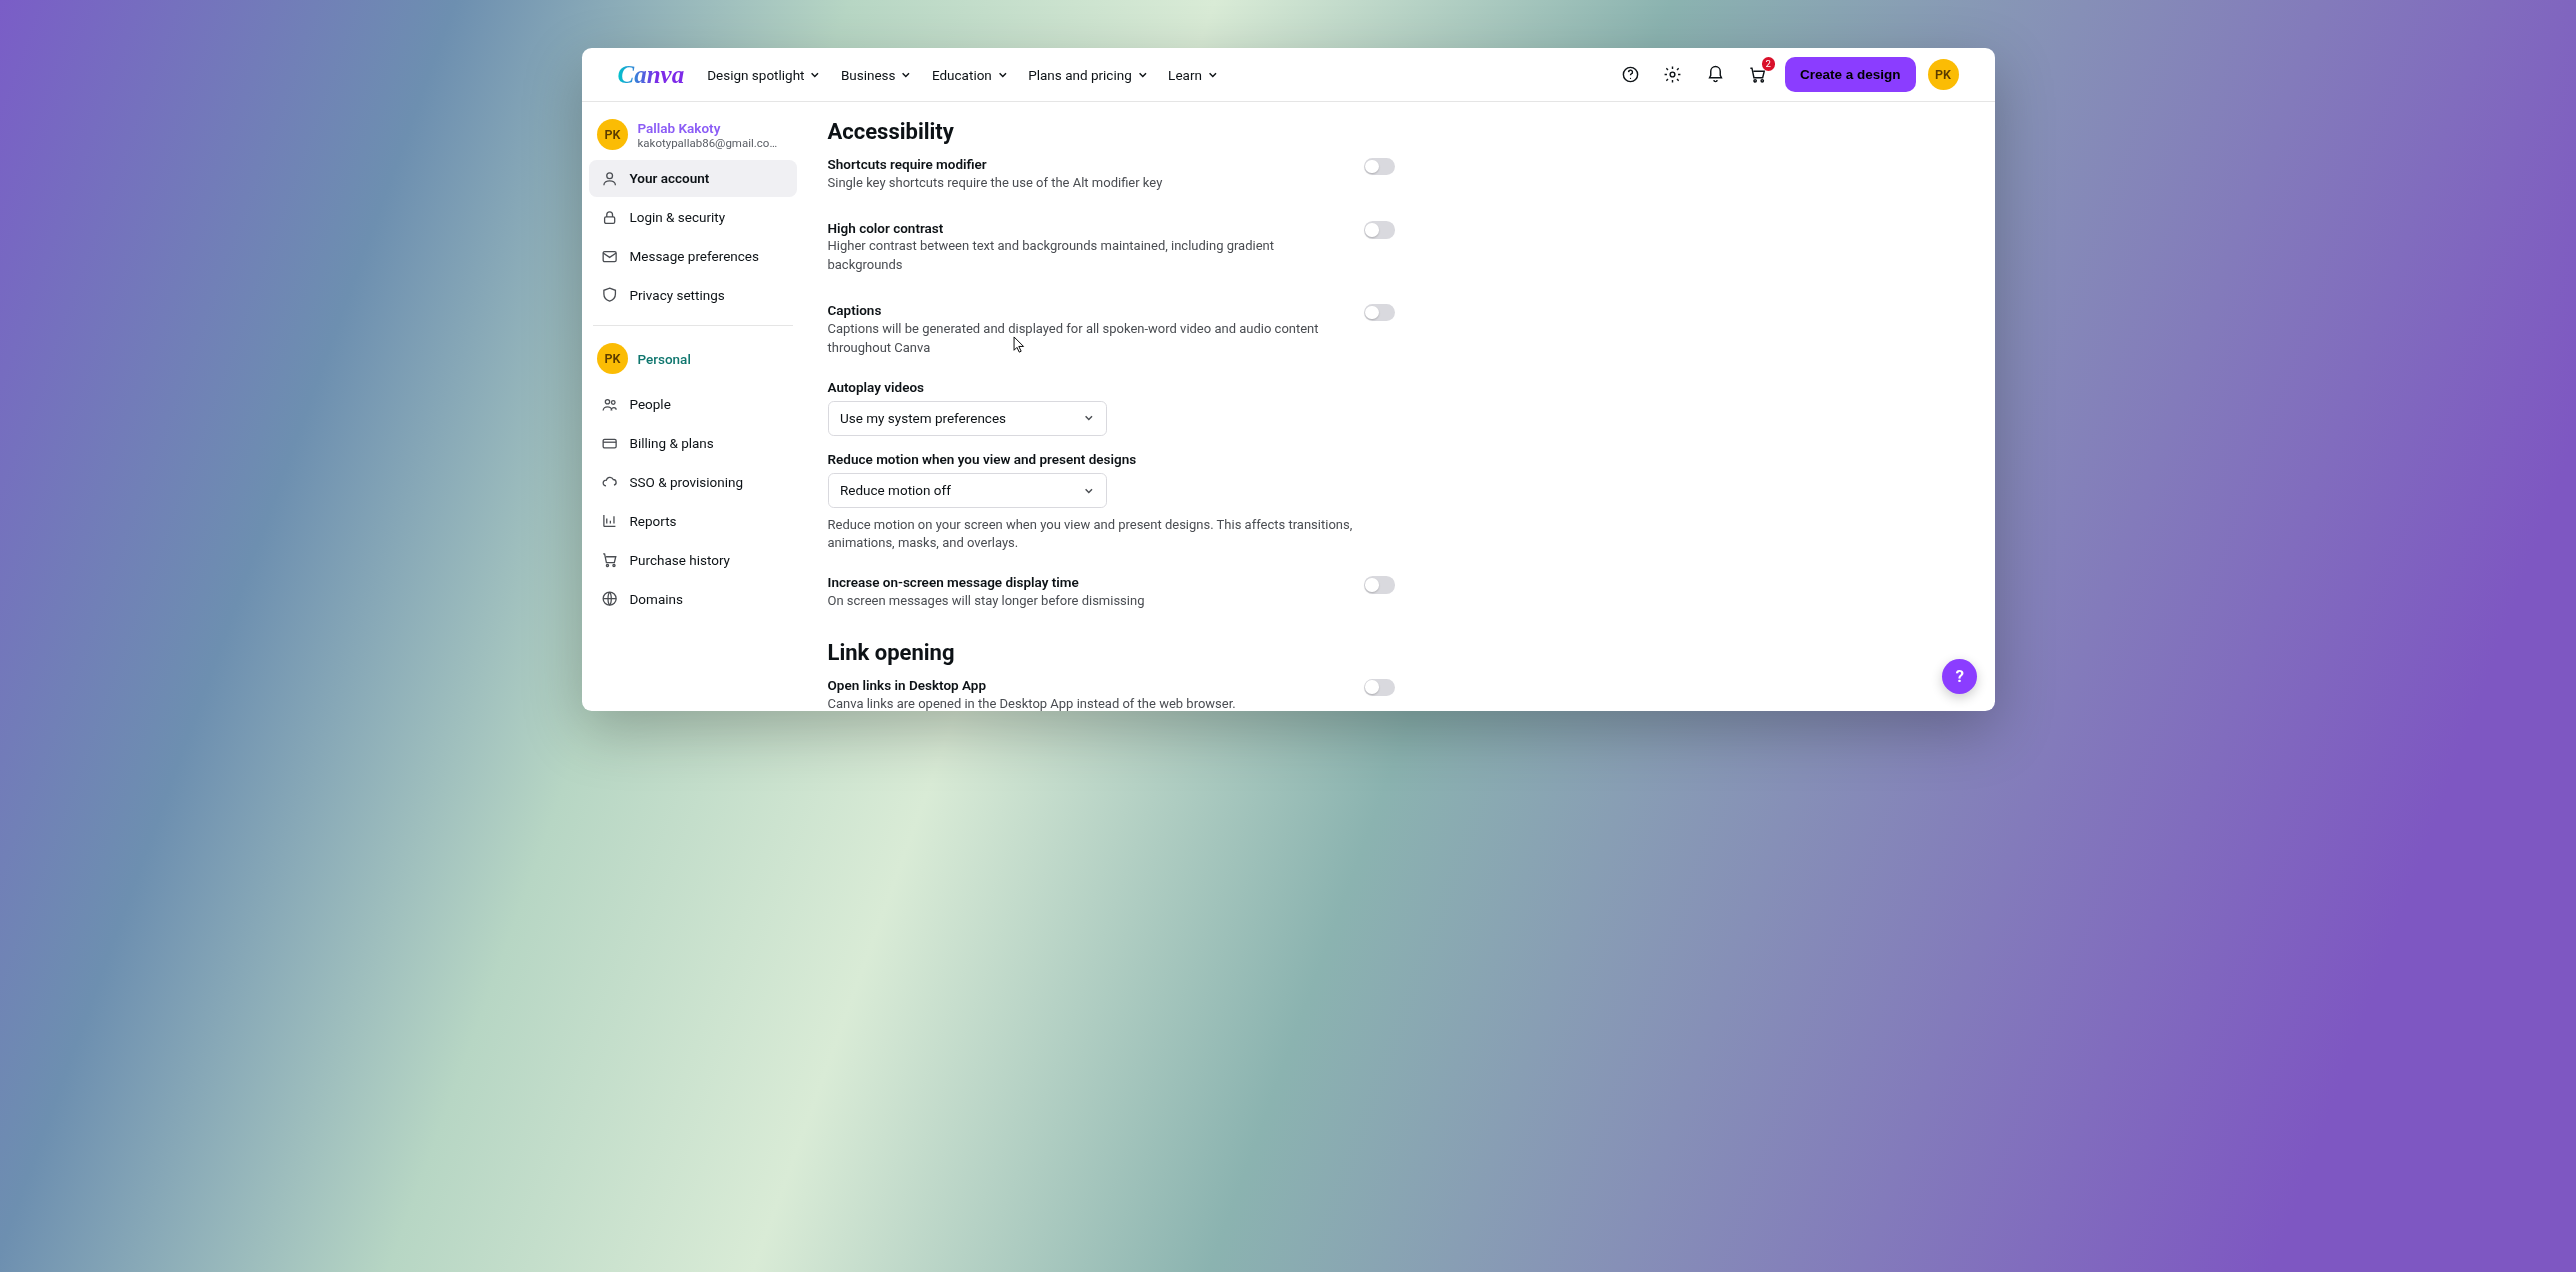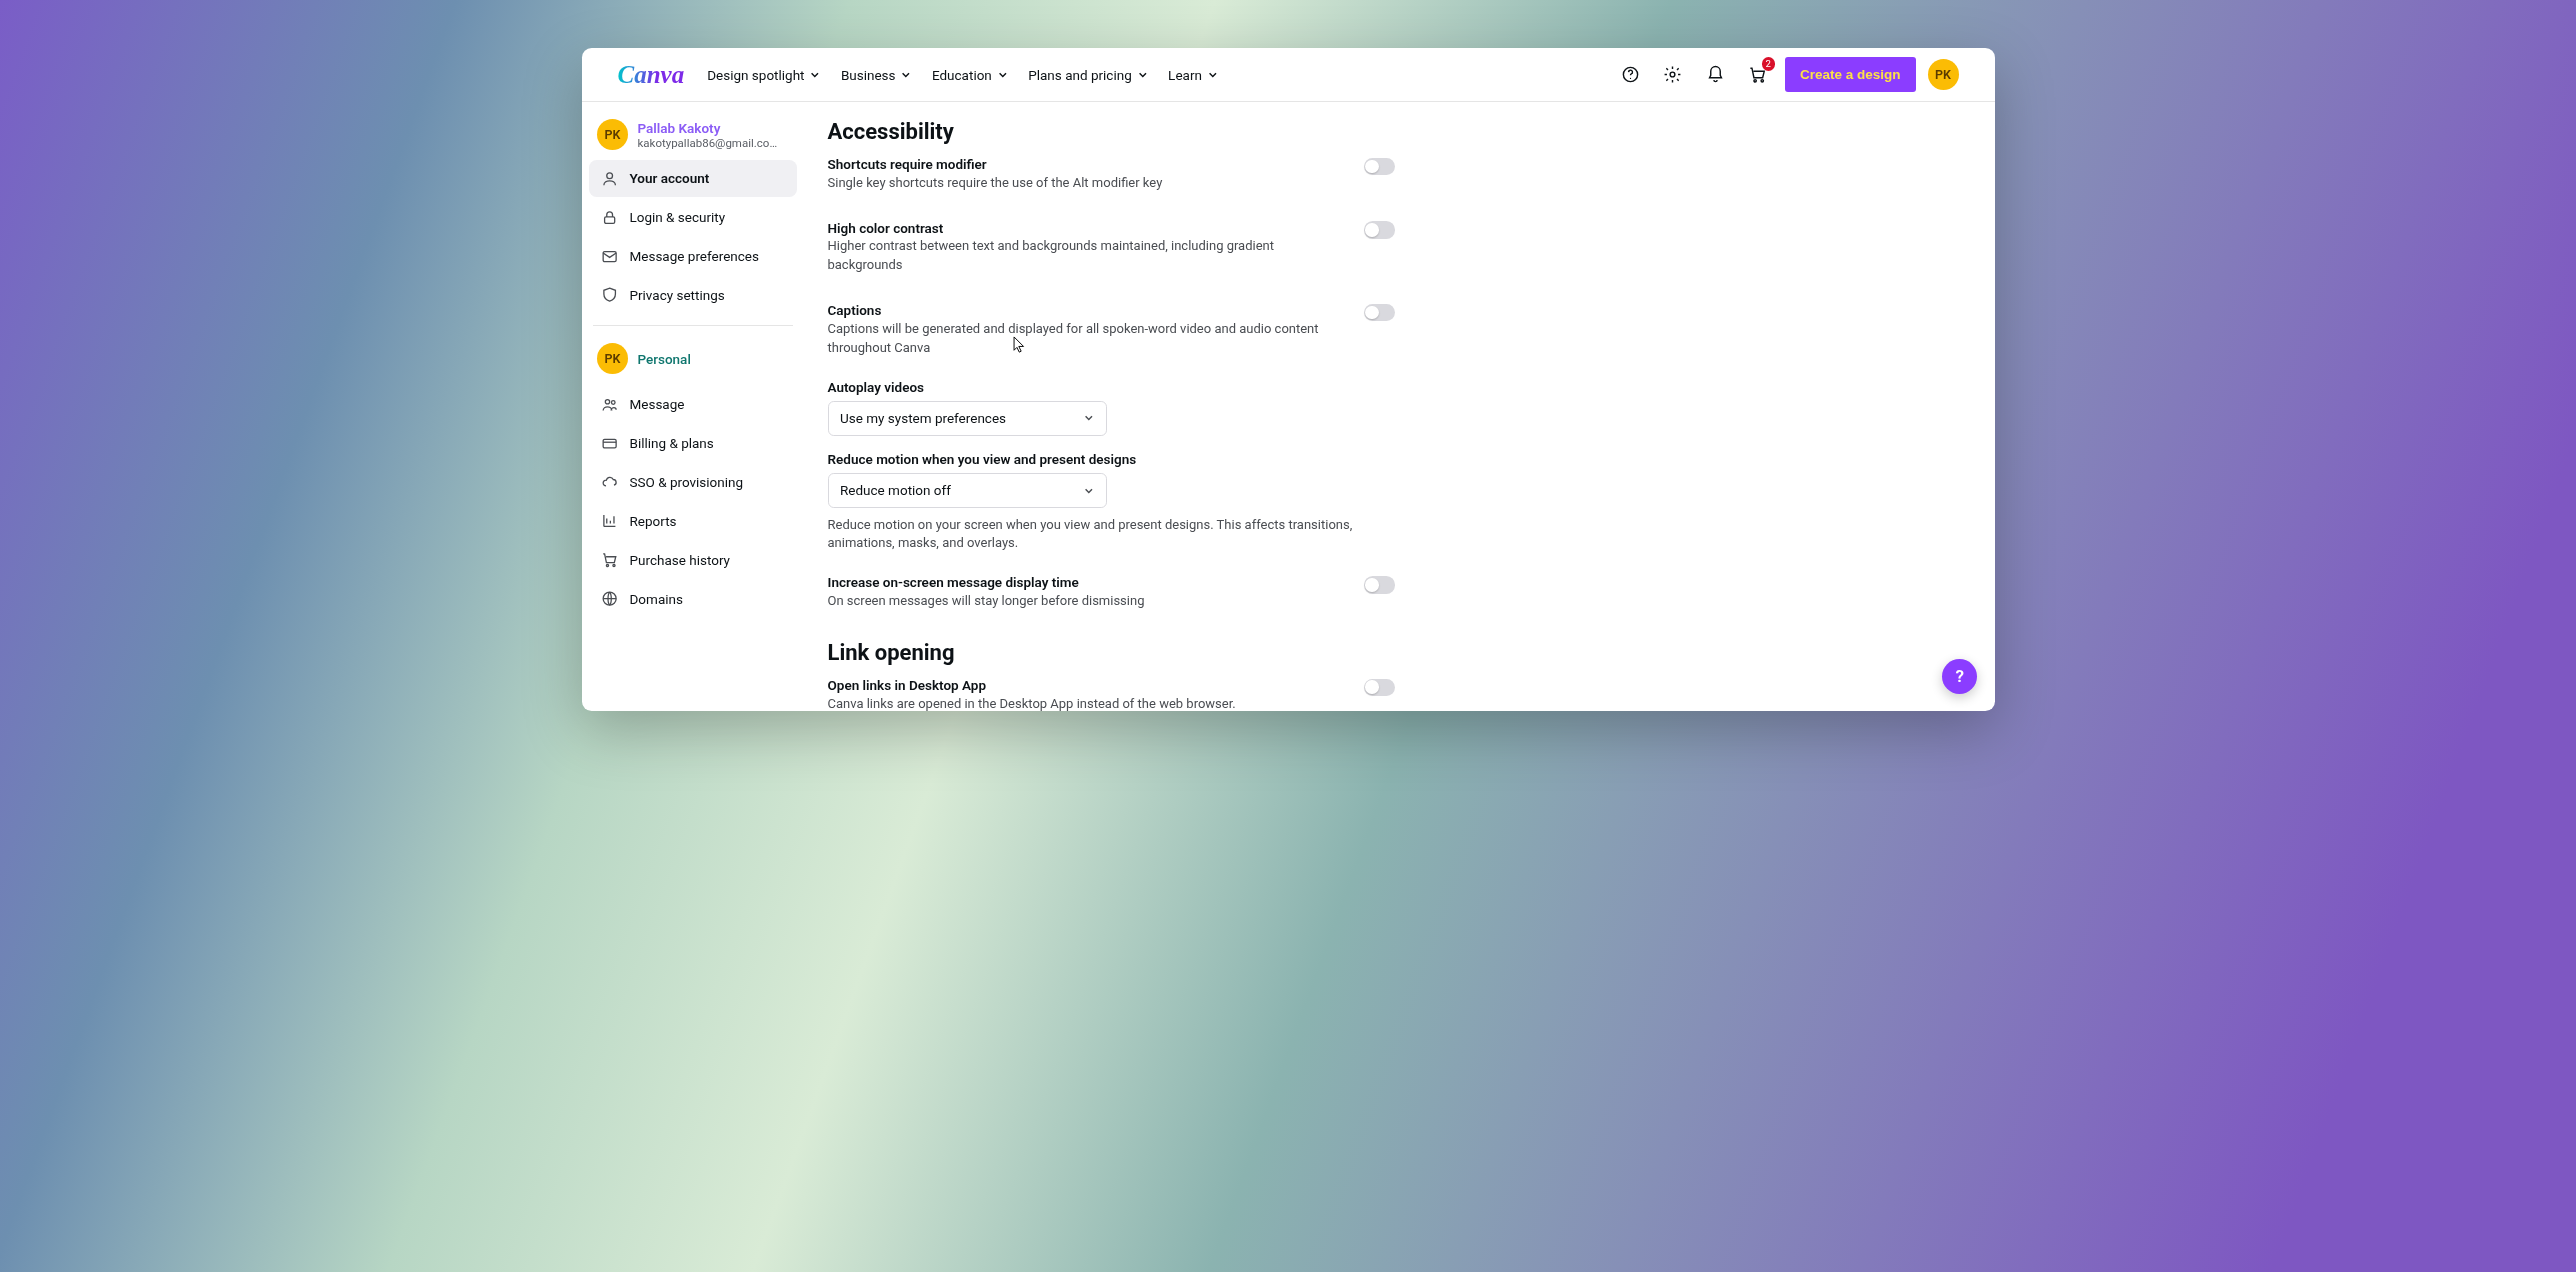--- a/index.html
+++ b/index.html
@@ -60,22 +60,22 @@
   }
   .icon-btn svg { width:19px; height:19px; }
   .cart-badge {
     position:absolute; top:-1.9px; right:-1.9px;
     background:#d9102a; color:#fff; font-size:9.6px;
     min-width:13.5px; height:13.5px; border-radius:6.7px;
     display:flex; align-items:center; justify-content:center;
     padding:0 2.9px;
   }
   .btn-primary {
-    background:#8b3dff; color:#fde047; border:none;
-    height:35px; padding:0 15.4px; border-radius:3px;
+    background:#8b3dff; color:#000000; border:none;
+    height:35px; padding:0 15.4px; border-radius:10px;
     font-size:13.5px; font-weight:600; cursor:pointer;
   }
   .avatar-top {
     width:31px; height:31px; border-radius:50%;
     background:#fbbc04; color:#5a3b00;
     display:flex; align-items:center; justify-content:center;
     font-size:12.5px; font-weight:600;
   }
   
   .body {
@@ -297,21 +297,21 @@
       </div>
 
       <div class="side-item">
         <span class="si-icon">
             <svg viewBox="0 0 24 24" fill="none" stroke="currentColor" stroke-width="1.8">
               <circle cx="9" cy="8" r="3"></circle>
               <circle cx="17" cy="9" r="2.5"></circle>
               <path d="M3 20c0-3 3-5 6-5s6 2 6 5M14 20c0-2 2-4 4-4s3 1 3 3"></path>
             </svg>
           </span>
-        <span>Message</span>
+        <span>People</span>
       </div>
       <div class="side-item">
         <span class="si-icon">
             <svg viewBox="0 0 24 24" fill="none" stroke="currentColor" stroke-width="1.8">
               <rect x="3" y="6" width="18" height="12" rx="2"></rect>
               <path d="M3 10h18"></path>
             </svg>
           </span>
         <span>Billing &amp; plans</span>
       </div>

